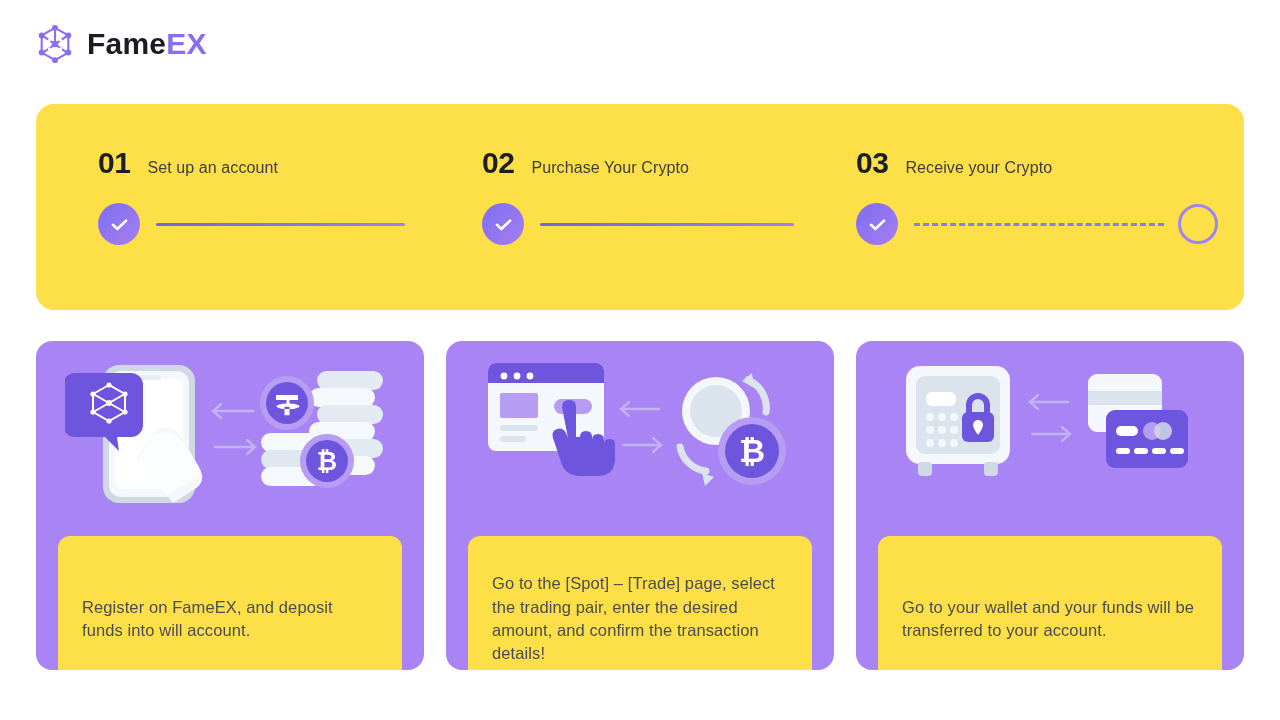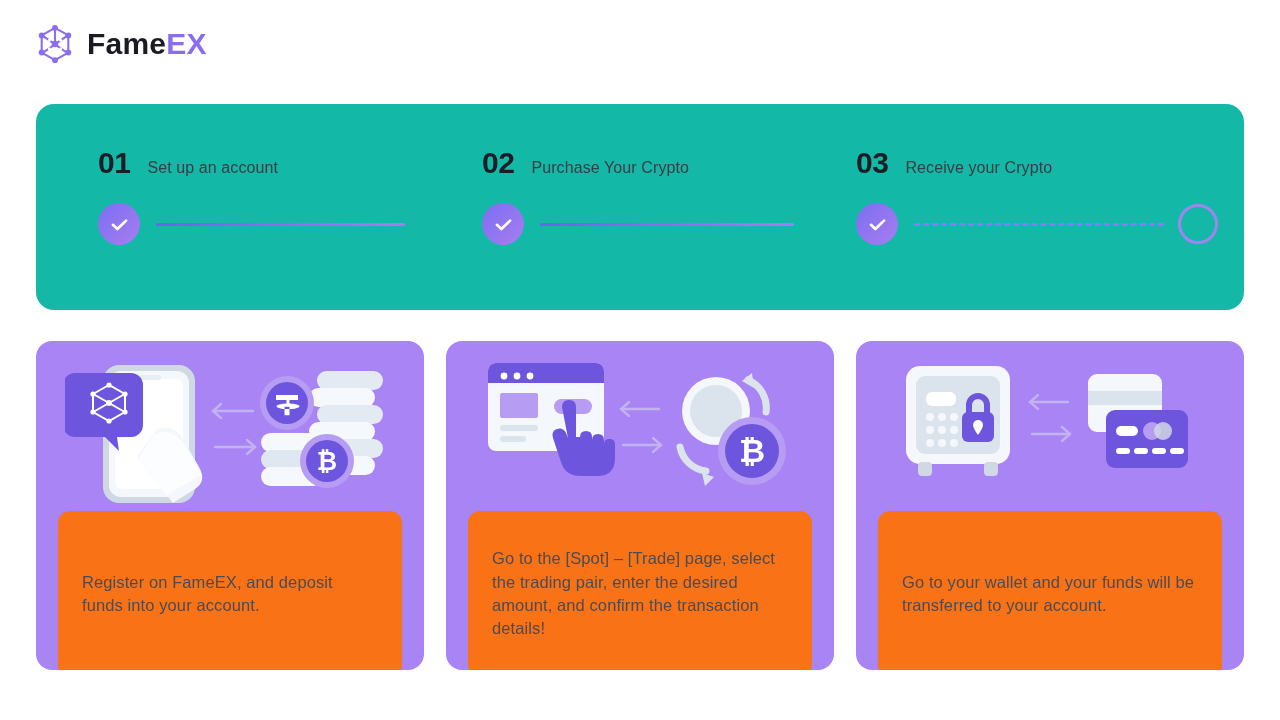--- a/index.html
+++ b/index.html
@@ -20,21 +20,21 @@
     font-size: 30px; font-weight: 700; letter-spacing: .2px;
     line-height: 1;
   }
   .logo-text .t-dark { color: #1b1b24; }
   .logo-text .t-purple { color: #8b6ef0; }
 
   
   .banner {
     position: absolute; left: 36px; top: 104px;
     width: 1208px; height: 206px;
-    background: #14b8a6; border-radius: 18px;
+    background: #fde047; border-radius: 18px;
   }
   .steps {
     position: absolute; left: 62px; top: 44px;
     width: 1150px; display: flex;
   }
   .step { position: relative; }
   .step.s1 { width: 384px; }
   .step.s2 { width: 374px; }
   .step.s3 { width: 392px; }
 
@@ -82,22 +82,22 @@
   .card {
     width: 388px; height: 329px;
     background: #a884f5; border-radius: 16px;
     position: relative; overflow: hidden;
   }
   .card-art {
     height: 178px; display: flex; align-items: center; justify-content: center;
   }
   .card-art svg { display: block; }
   .card-text {
-    position: absolute; left: 22px; right: 22px; top: 170px;
-    height: 166px; background: #f97316; border-radius: 12px;
+    position: absolute; left: 22px; right: 22px; top: 195px;
+    height: 166px; background: #fde047; border-radius: 12px;
     display: flex; align-items: center;
     padding: 0 24px;
   }
   .card-text p {
     font-size: 16.5px; line-height: 1.42; color: #4b4b55;
     letter-spacing: .1px;
   }
   .card.c2 .card-text p { font-size: 16.5px; }
 </style>
 </head>
@@ -247,21 +247,21 @@
         </g>
 
         <g>
           <circle cx="262" cy="106" r="27" fill="#b79cf3"></circle>
           <circle cx="262" cy="106" r="21" fill="#6e55dd"></circle>
           <text x="262" y="115" font-family="'Liberation Sans',sans-serif" font-size="25" font-weight="700" fill="#ffffff" text-anchor="middle">₿</text>
         </g>
       </svg>
     </div>
     <div class="card-text">
-      <p>Register on FameEX, and deposit funds into your account.</p>
+      <p>Register on FameEX, and deposit funds into will account.</p>
     </div>
   </div>
 
   <div class="card c2">
     <div class="card-art">
       <svg width="312" height="150" viewBox="0 0 312 150">
 
         <rect x="4" y="8" width="116" height="88" rx="8" fill="#f4f7fb"></rect>
         <path d="M4 16 a8 8 0 0 1 8 -8 h100 a8 8 0 0 1 8 8 v12 H4 z" fill="#6e55dd"></path>
         <g fill="#ffffff">

